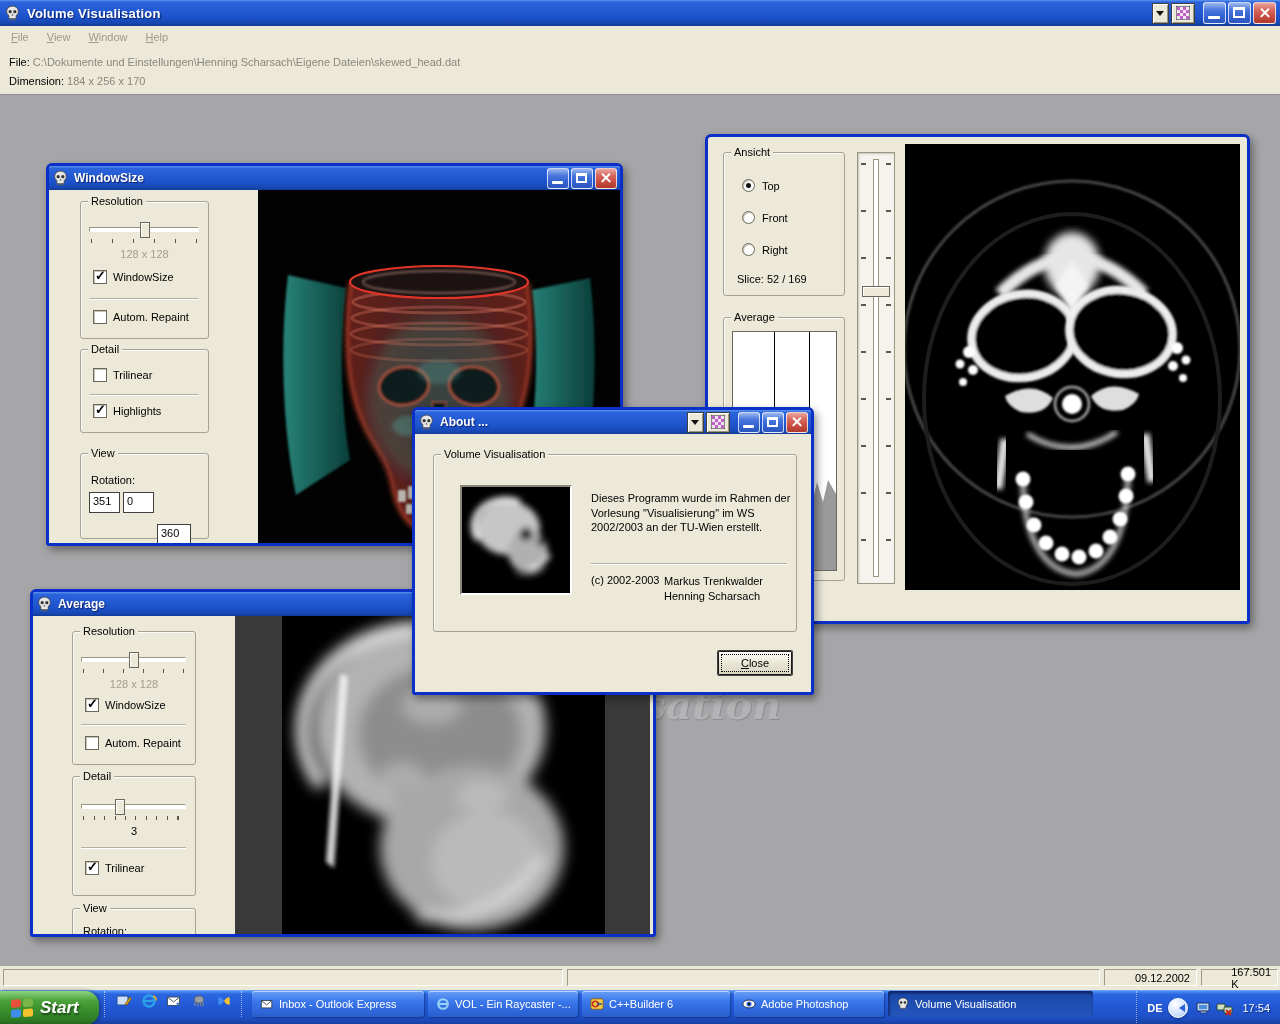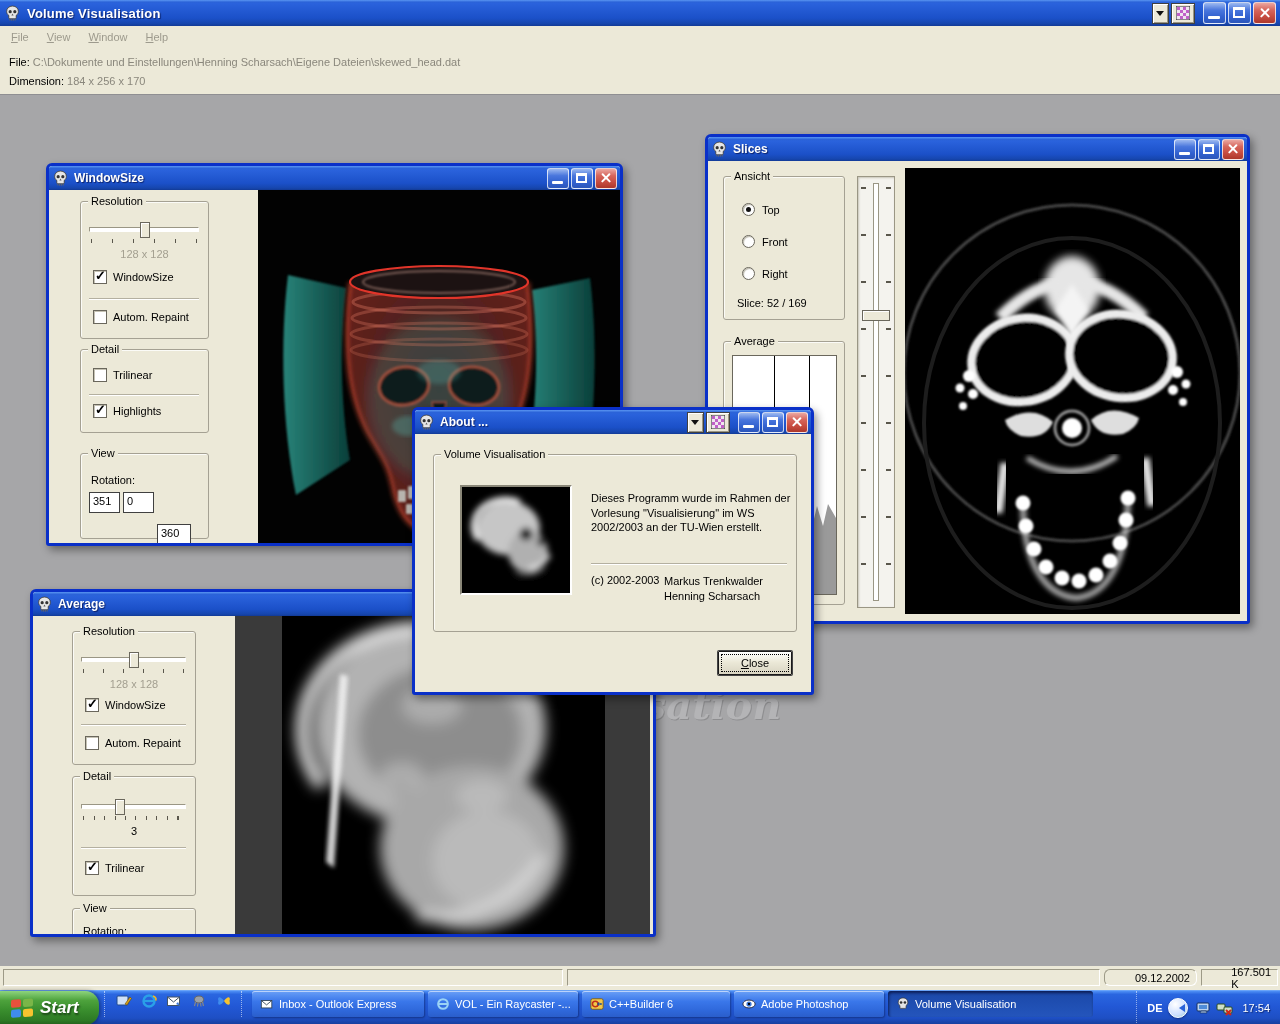--- a/index.html
+++ b/index.html
@@ -304,41 +304,20 @@
               <rect x="178" y="311" width="7" height="11" rx="1"></rect>
             <rect x="188" y="312" width="7" height="11" rx="1"></rect>
               <rect x="198" y="314" width="7" height="10" rx="1"></rect>
           </g>
         </svg>
       </div>
     </div>
   </div>
 
   <div class="win" id="win-slices" style="left:705px;top:39px;width:545px;height:490px;z-index:1;">
-    <div class="wtb">
-      <svg class="tb-ico" width="16" height="16" viewBox="0 0 16 16">
-        <path d="M8 1c3.3 0 5.5 2.2 5.5 5 0 1.8-.8 3-2 3.8V12c0 .6-.4 1-1 1h-5c-.6 0-1-.4-1-1V9.8C3.3 9 2.5 7.8 2.5 6 2.5 3.2 4.7 1 8 1z" fill="#e6e6e6" stroke="#3a3a3a" stroke-width=".8"></path>
-        <circle cx="5.8" cy="6.3" r="1.5" fill="#333"></circle>
-          <circle cx="10.2" cy="6.3" r="1.5" fill="#333"></circle>
-        <path d="M8 8l1 1.8H7z" fill="#555"></path>
-          <path d="M5.5 13v1.6M7.2 13v1.8M8.8 13v1.8M10.5 13v1.6" stroke="#666" stroke-width=".9"></path>
-      </svg>
-      <span class="wttl">Slices</span>
-      <span class="spacer"></span>
-      <span class="wbtn">
-          <span class="bar"></span>
-        </span>
-      <span class="wbtn">
-          <span class="sq"></span>
-        </span>
-      <span class="wbtn close">
-          <span class="x1"></span>
-          <span class="x2"></span>
-        </span>
-    </div>
     <div class="wbody" style="height:460px;">
 
       <div class="grp" style="left:15px;top:15px;width:120px;height:142px;">
         <span class="legend">Ansicht</span>
         <div class="radiorow" style="left:18px;top:26px;">
           <span class="radio sel"></span>
           <span>Top</span>
         </div>
         <div class="radiorow" style="left:18px;top:58px;">
           <span class="radio"></span>
@@ -584,21 +563,21 @@
       </div>
       <button class="xpbtn" style="left:303px;top:217px;width:74px;height:24px;"><u>C</u>lose</button>
     </div>
   </div>
 
 </div>
 
 <div class="statusbar">
   <div class="sp" style="left:3px;width:560px;"></div>
   <div class="sp" style="left:567px;width:533px;"></div>
-  <div class="sp right" style="left:1104px;width:93px;border-radius:6px;">09.12.2002</div>
+  <div class="sp right" style="left:1104px;width:93px;">09.12.2002</div>
   <div class="sp right" style="left:1201px;width:77px;padding-left:36px;">167.501 K</div>
 </div>
 
 <div class="taskbar">
   <div class="startbtn">
     <svg width="24" height="22" viewBox="0 0 24 22">
       <g transform="skewY(-4)">
         <rect x="1" y="3" width="10" height="8" rx="2" fill="#e8503c"></rect>
         <rect x="13" y="3" width="10" height="8" rx="2" fill="#7ab648"></rect>
         <rect x="1" y="13" width="10" height="8" rx="2" fill="#3f8cee"></rect>

